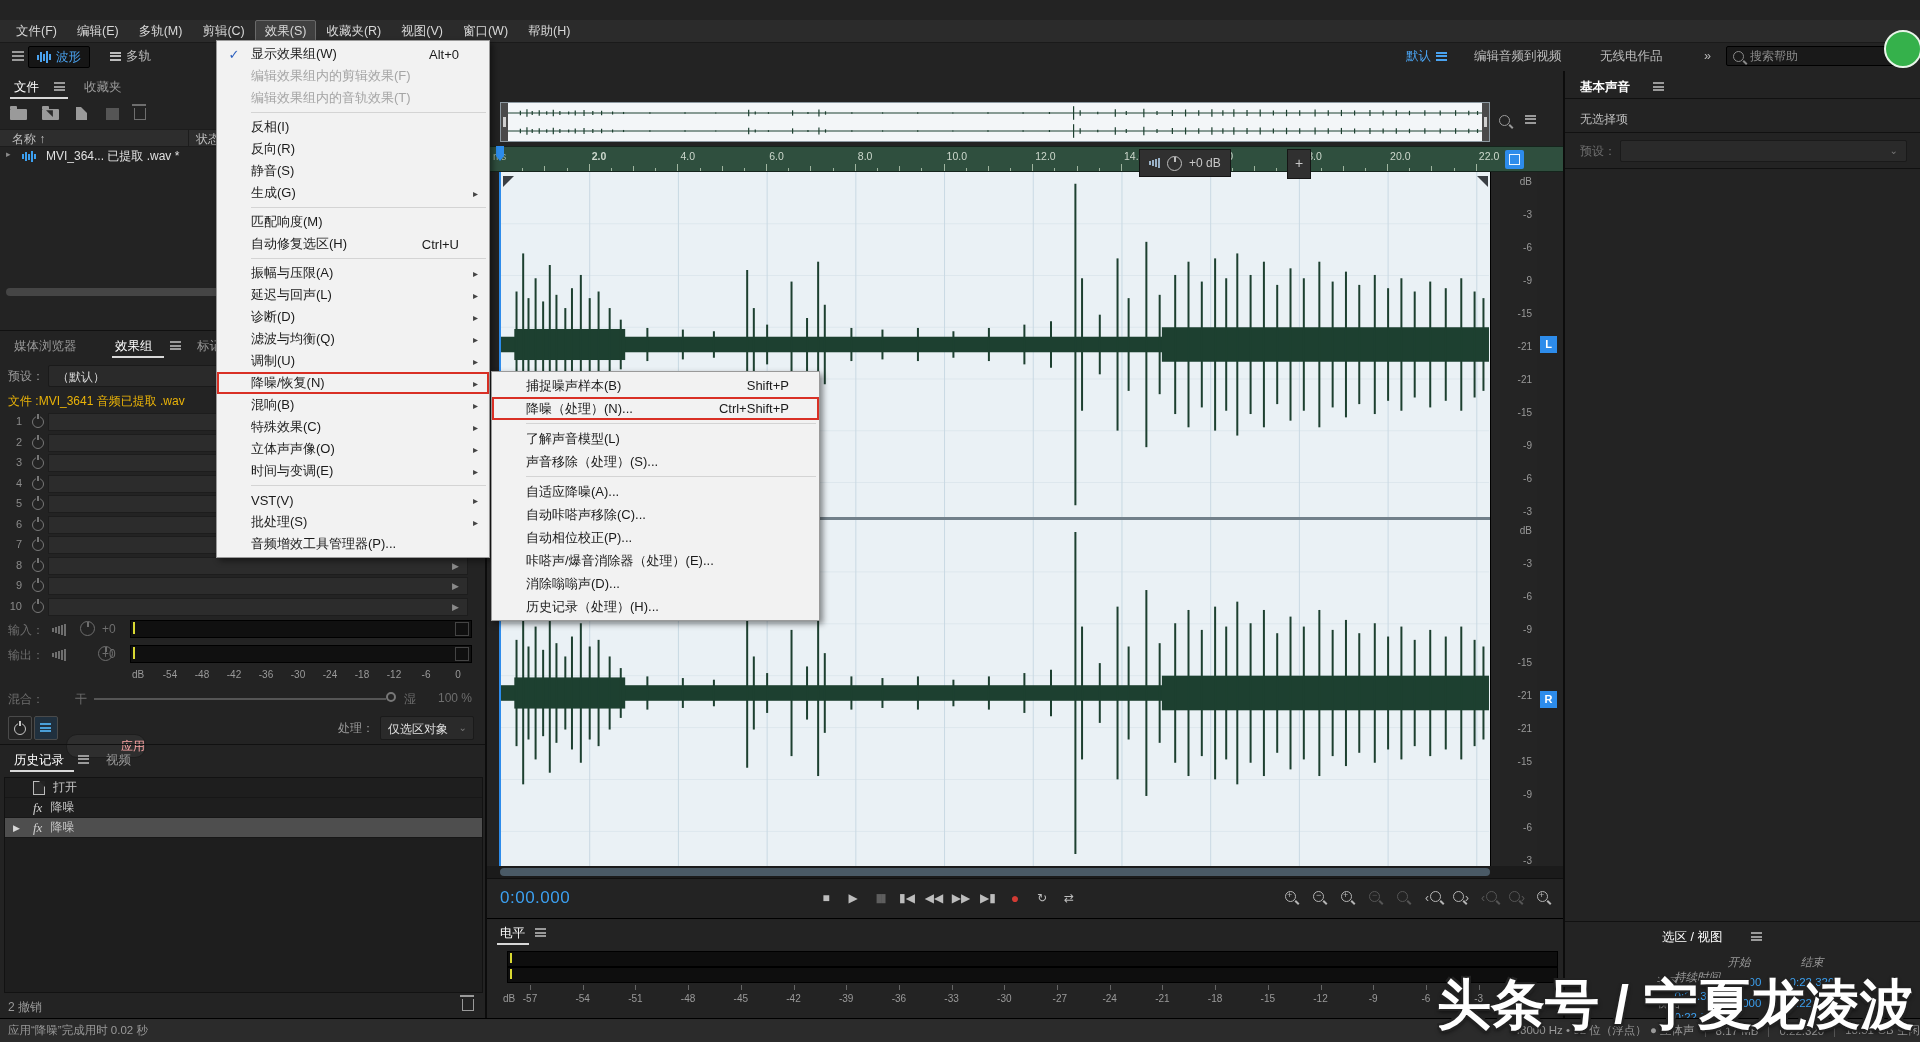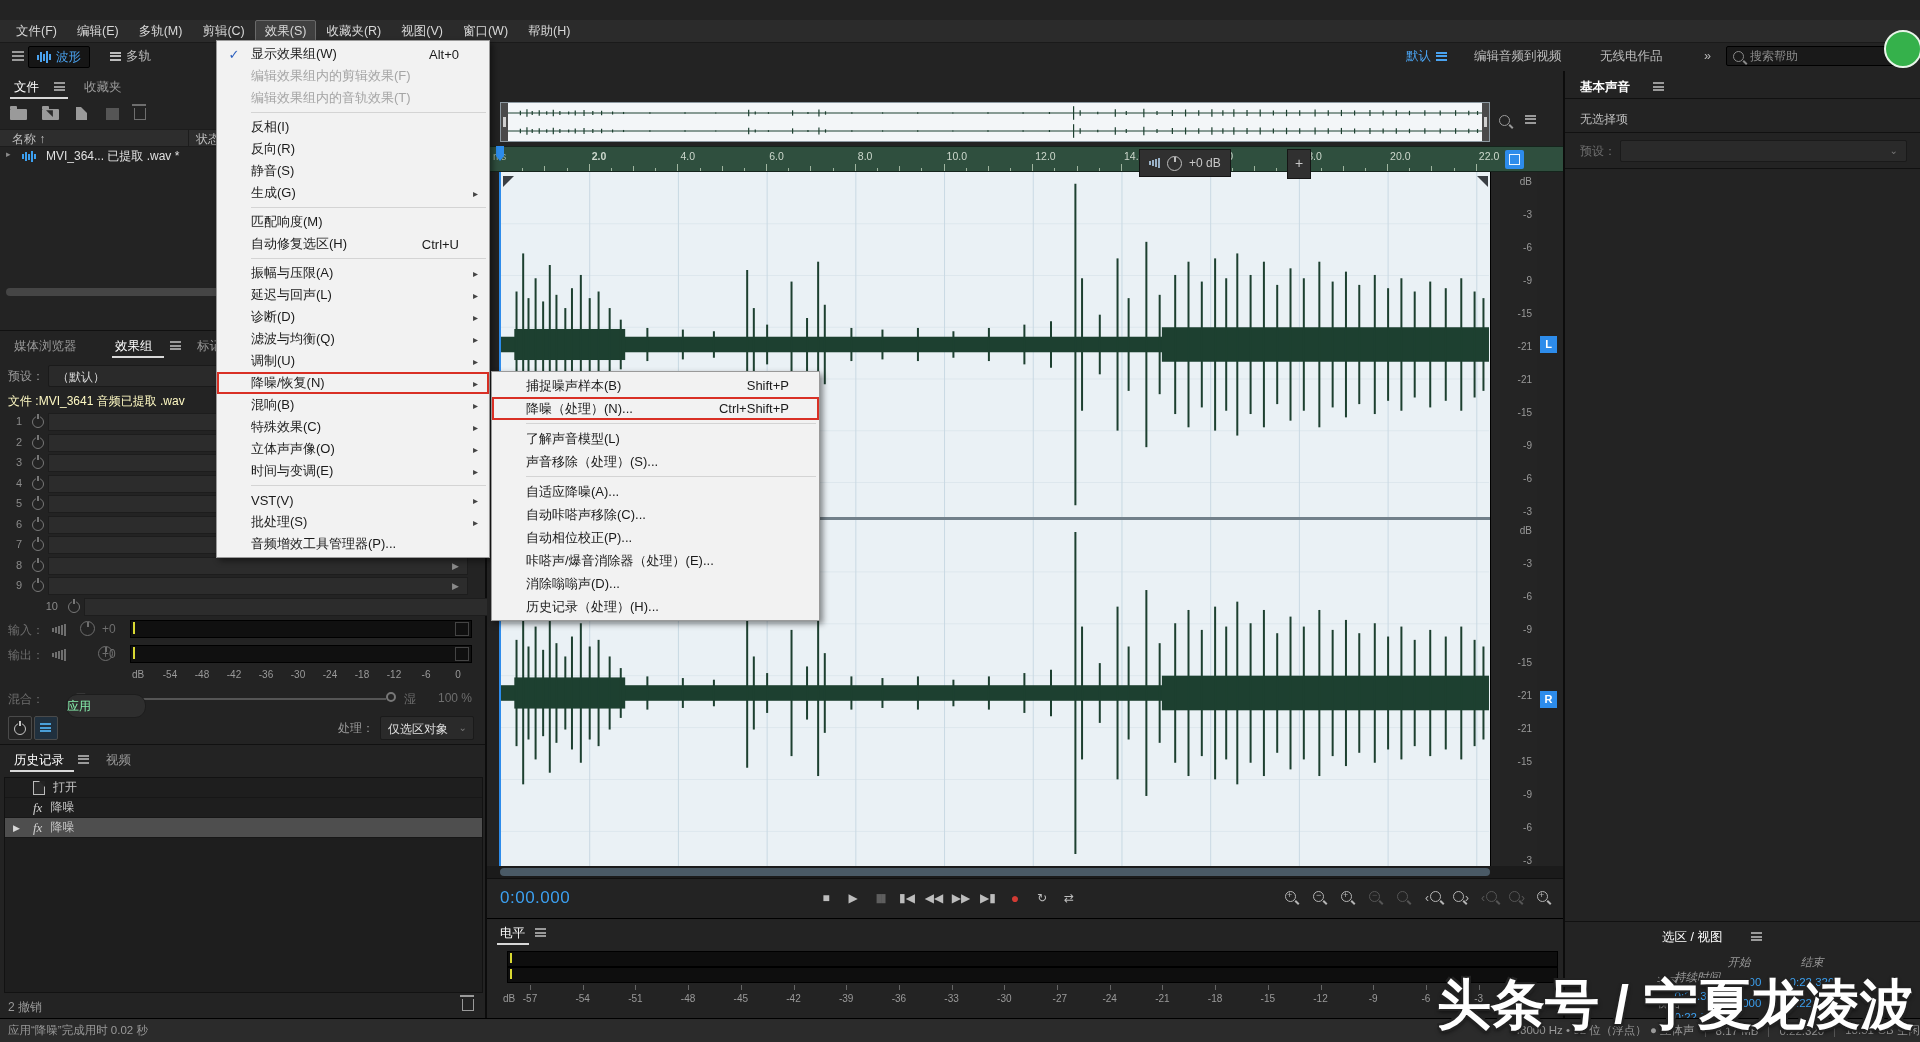--- a/index.html
+++ b/index.html
@@ -231,21 +231,21 @@
     
     <span class="ptab" style="left:14px;top:267px;">媒体浏览器</span>
     <span class="ptab active" style="left:115px;top:267px;">效果组</span>
     <span class="bars3" style="position:absolute;left:170px;top:270px;color:#9a9a9a;"></span>
     <span class="ptab" style="left:197px;top:267px;">标记</span>
     <span class="underline" style="left:112px;top:285px;width:52px;"></span>
     <span class="abs" style="left:8px;top:297px;color:#9a9a9a;">预设：</span>
     <div class="rc-select" style="left:48px;top:294px;width:422px;">
       <span style="position:absolute;left:8px;top:3px;color:#d8d8d8;">（默认）</span>
     </div>
-    <span class="abs" style="left:8px;top:322px;color:#fef9c3;">文件 :MVI_3641 音频已提取 .wav</span>
+    <span class="abs" style="left:8px;top:322px;color:#eab308;">文件 :MVI_3641 音频已提取 .wav</span>
     <div class="abs" id="rack-slots" style="left:0;top:341px;width:487px;">
         <div class="slotrow" style="top: 0px;">
           <span style="position: absolute; left: 4px; top: 3px; width: 18px; text-align: right; color: rgb(138, 138, 138); font-size: 11px;">1</span>
           <span class="pwr" style="position: absolute; left: 32px; top: 4px; color: rgb(119, 119, 119);"></span>
           <span class="slotbar">
             <span class="slotarr">▶</span>
           </span>
         </div>
         <div class="slotrow" style="top: 20.5px;">
           <span style="position: absolute; left: 4px; top: 3px; width: 18px; text-align: right; color: rgb(138, 138, 138); font-size: 11px;">2</span>
@@ -296,21 +296,21 @@
             <span class="slotarr">▶</span>
           </span>
         </div>
         <div class="slotrow" style="top: 164px;">
           <span style="position: absolute; left: 4px; top: 3px; width: 18px; text-align: right; color: rgb(138, 138, 138); font-size: 11px;">9</span>
           <span class="pwr" style="position: absolute; left: 32px; top: 4px; color: rgb(119, 119, 119);"></span>
           <span class="slotbar">
             <span class="slotarr">▶</span>
           </span>
         </div>
-        <div class="slotrow" style="top: 184.5px; margin-left: 36px;">
+        <div class="slotrow" style="top: 184.5px;">
           <span style="position: absolute; left: 4px; top: 3px; width: 18px; text-align: right; color: rgb(138, 138, 138); font-size: 11px;">10</span>
           <span class="pwr" style="position: absolute; left: 32px; top: 4px; color: rgb(119, 119, 119);"></span>
           <span class="slotbar">
             <span class="slotarr">▶</span>
           </span>
         </div>
       </div>
 
     <span class="abs dim" style="left:8px;top:551px;">输入：</span>
     <span class="wavbars abs dim" style="left:52px;top:553px;">
@@ -361,21 +361,21 @@
     <span class="abs" style="left:386px;top:621px;width:10px;height:10px;border:2px solid #777;border-radius:50%;box-sizing:border-box;"></span>
     <span class="abs dim" style="left:404px;top:620px;">湿</span>
     <span class="abs dim" style="left:438px;top:620px;">100 %</span>
 
     <div class="abs" style="left:8px;top:645px;width:22px;height:22px;border:1px solid #4a4a4a;border-radius:2px;color:#c8c8c8;">
         <span class="pwr" style="position:absolute;left:5px;top:6px;"></span>
       </div>
     <div class="abs" style="left:34px;top:645px;width:22px;height:22px;border:1px solid #4a4a4a;border-radius:2px;background:#20303e;color:#4a9fd8;">
         <span class="bars3" style="position:absolute;left:5px;top:6px;"></span>
       </div>
-    <div class="abs" style="left:66px;top:623px;width:78px;height:22px;background:#2e2e2e;border:1px solid #1d1d1d;border-radius:11px;color:#86efac;text-align:left;line-height:22px;">应用</div>
+    <div class="abs" style="left:66px;top:663px;width:78px;height:22px;background:#2e2e2e;border:1px solid #1d1d1d;border-radius:11px;color:#fca5a5;text-align:right;line-height:22px;">应用</div>
     <span class="abs" style="left:338px;top:649px;color:#9a9a9a;">处理：</span>
     <div class="rc-select" style="left:380px;top:645px;width:92px;height:22px;">
       <span style="position:absolute;left:7px;top:4px;color:#e0e0e0;">仅选区对象</span>
       <span class="chev" style="right:6px;top:5px;">⌄</span>
     </div>
     <div class="hdivider" style="top:673px;"></div>
 
     
     <span class="ptab active" style="left:14px;top:681px;">历史记录</span>
     <span class="bars3" style="position:absolute;left:78px;top:684px;color:#9a9a9a;"></span>

